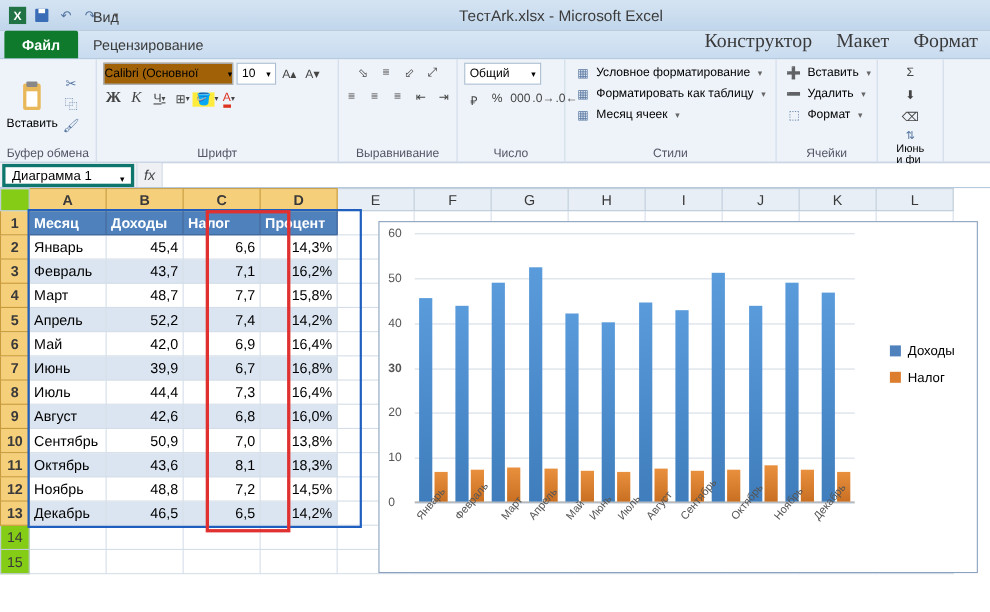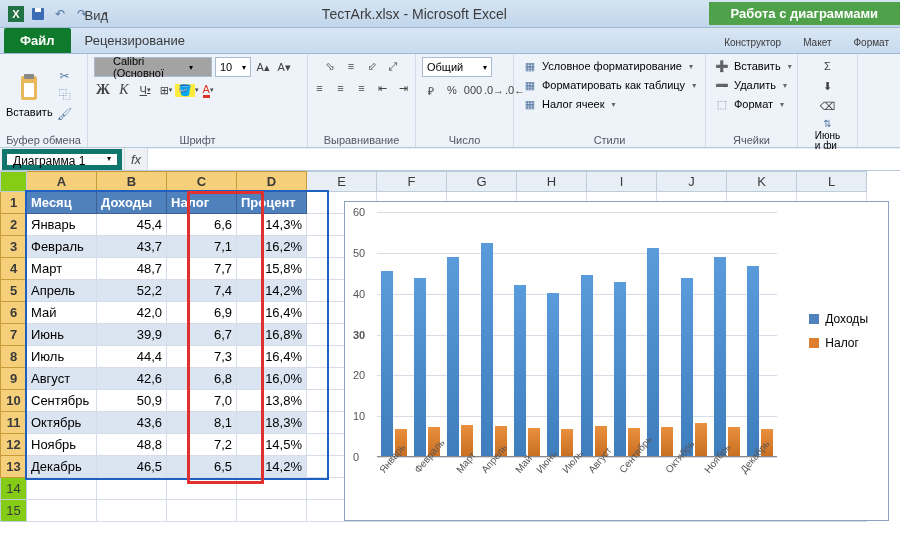--- a/index.html
+++ b/index.html
@@ -10,45 +10,45 @@
 .qat { display: flex; align-items: center; gap: 6px; padding: 0 8px; }
 .qat svg, .qat .qicon { width: 16px; height: 16px; }
 .title-center { flex: 1; text-align: center; font-size: 14px; color: #3c3c3c; font-weight: 400; }
 .chart-tools { background: #4fa24a; color: #fff; padding: 4px 22px; font-size: 13px; font-weight: bold; }
 
 
 .tabs { display: flex; align-items: flex-end; height: 26px; background: linear-gradient(#d8e6f4,#c8dbef); border-bottom: 1px solid #9fb8d3; padding-left: 4px; }
 .file-tab { background: #0f7a2b; color: #fff; padding: 5px 16px; font-size: 13px; font-weight: bold; border-radius: 2px 2px 0 0; margin-right: 3px; }
 .tab { padding: 5px 11px; font-size: 13px; color: #3a3a3a; cursor: pointer; }
 .tabs-right { margin-left: auto; display: flex; }
-.tabs-right .tab { font-size: 10px; }
+.tabs-right .tab { font-size: 18px; font-family: Liberation Serif, serif; }
 
 
 .ribbon { display: flex; height: 94px; background: #eef3f9; border-bottom: 1px solid #b6c8db; }
 .group { border-right: 1px solid #cfdbe9; display: flex; flex-direction: column; justify-content: space-between; padding: 3px 6px 1px; }
 .group-label { text-align: center; font-size: 11px; color: #556; padding-top: 2px; }
 .group-body { flex: 1; display: flex; align-items: center; gap: 4px; }
 .btn-col { display: flex; flex-direction: column; gap: 3px; align-items: center; }
 .ico { width: 16px; height: 16px; display: flex; align-items: center; justify-content: center; color: #5575a0; }
 .ico-lg { width: 32px; height: 32px; }
 .paste-btn { display: flex; flex-direction: column; align-items: center; gap: 2px; font-size: 11px; }
 .font-row { display: flex; gap: 3px; align-items: center; }
-.font-name { width: 118px; height: 20px; border: 1px solid #a9bcd1; background: #a3a3a3; font-size: 11px; padding: 0 18px; display: flex; align-items: center; justify-content: space-between; }
+.font-name { width: 118px; height: 20px; border: 1px solid #a9bcd1; background: #a16207; font-size: 11px; padding: 0 0; display: flex; align-items: center; justify-content: space-between; }
 .font-size { width: 36px; height: 20px; border: 1px solid #a9bcd1; background: #fff; font-size: 11px; padding: 0 4px; display: flex; align-items: center; justify-content: space-between; }
 .mini-btn { width: 18px; height: 18px; border: 1px solid transparent; display: flex; align-items: center; justify-content: center; font-size: 11px; color: #444; }
 .bold { font-weight: bold; font-family: "Times New Roman"; font-size: 14px; }
 .italic { font-style: italic; font-family: "Times New Roman"; font-size: 14px; }
 .num-combo { width: 70px; height: 20px; border: 1px solid #a9bcd1; background: #fff; font-size: 11px; padding: 0 4px; display: flex; align-items: center; justify-content: space-between; }
 .style-item { font-size: 11px; display: flex; align-items: center; gap: 4px; padding: 1px 2px; }
 .cell-item { font-size: 11px; display: flex; align-items: center; gap: 4px; padding: 1px 2px; }
 .dd::after { content: "▾"; font-size: 8px; margin-left: 3px; color: #666; }
 
 
 .fbar { display: flex; align-items: center; height: 23px; border-bottom: 1px solid #b6c8db; background: #eef0f3; }
-.namebox { width: 120px; height: 21px; border: 5px solid #0f766e; background: #fff; margin: 0 2px; display: flex; align-items: flex-start; padding: 0 6px; font-size: 12px; justify-content: space-between; }
+.namebox { width: 120px; height: 21px; border: 3px solid #0f766e; background: #fff; margin: 0 2px; display: flex; align-items: flex-end; padding: 0 6px; font-size: 12px; justify-content: space-between; }
 .fx { width: 24px; text-align: center; font-style: italic; font-size: 13px; color: #444; border-left: 1px solid #cfdbe9; border-right: 1px solid #cfdbe9; height: 100%; display: flex; align-items: center; justify-content: center; }
 .formula-input { flex: 1; height: 21px; border: none; padding: 0 6px; font-size: 12px; background: #fff; }
 
 
 .sheet { display: flex; height: 385px; }
 .grid { border-collapse: collapse; font-size: 13px; }
 .grid th { background: #e7eef6; border: 1px solid #bfccda; font-weight: normal; color: #3a3a3a; height: 20px; }
 .grid th.col { width: 70px; }
 .grid th.row { width: 26px; background: #84cc16; }
 .grid td { border: 1px solid #d5dee8; height: 22px; padding: 0 4px; }
@@ -96,21 +96,20 @@
         <svg viewBox="0 0 16 16">
           <rect x="2" y="2" width="12" height="12" fill="#3a6db5" rx="1"></rect>
           <rect x="5" y="2" width="6" height="4" fill="#fff"></rect>
         </svg>
       </span>
     <span class="ico">↶</span>
     <span class="ico">↷</span>
     <span class="ico dd"></span>
   </div>
   <div class="title-center">ТестArk.xlsx - Microsoft Excel</div>
-  <div class="chart-tools">Работа с диаграммами</div>
 </div>
 
 <div class="tabs">
   <div class="file-tab">Файл</div>
   <div id="tabs-main">
       <div class="tab">Данные</div>
       <div class="tab">Вид</div>
       <div class="tab">Рецензирование</div>
     </div>
   <div class="tabs-right" id="tabs-right">
@@ -215,21 +214,21 @@
       <div class="style-item dd">
           <span class="ico">▦</span>
           <span>Условное форматирование</span>
         </div>
       <div class="style-item dd">
           <span class="ico">▦</span>
           <span>Форматировать как таблицу</span>
         </div>
       <div class="style-item dd">
           <span class="ico">▦</span>
-          <span>Налог ячеек</span>
+          <span>Месяц ячеек</span>
         </div>
     </div>
     <div class="group-label">Стили</div>
   </div>
 
   <div class="group" style="width:92px">
     <div class="group-body" style="flex-direction:column;align-items:flex-start;gap:1px">
       <div class="cell-item dd">
           <span class="ico">➕</span>
           <span>Вставить</span>

